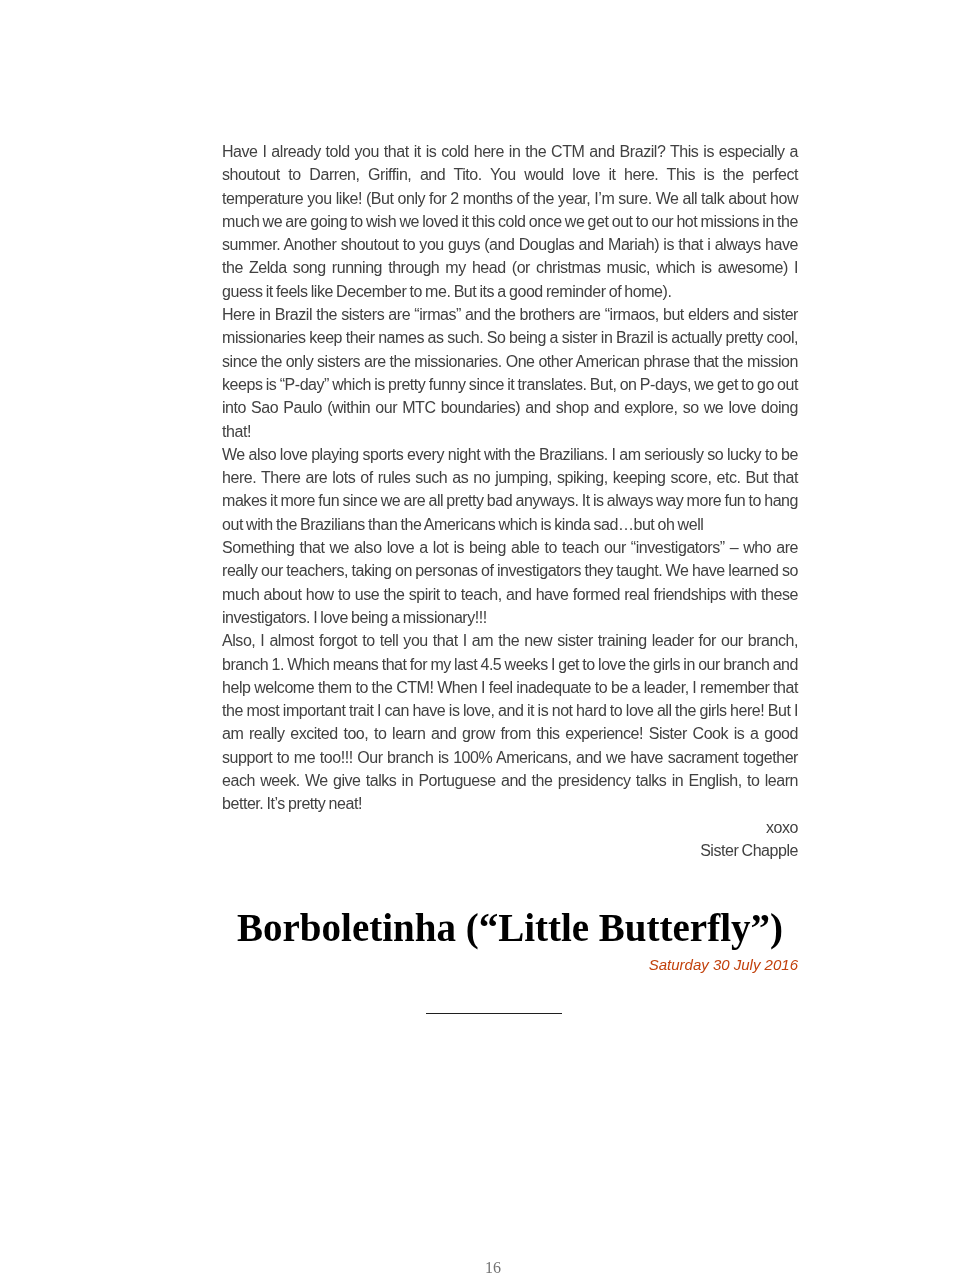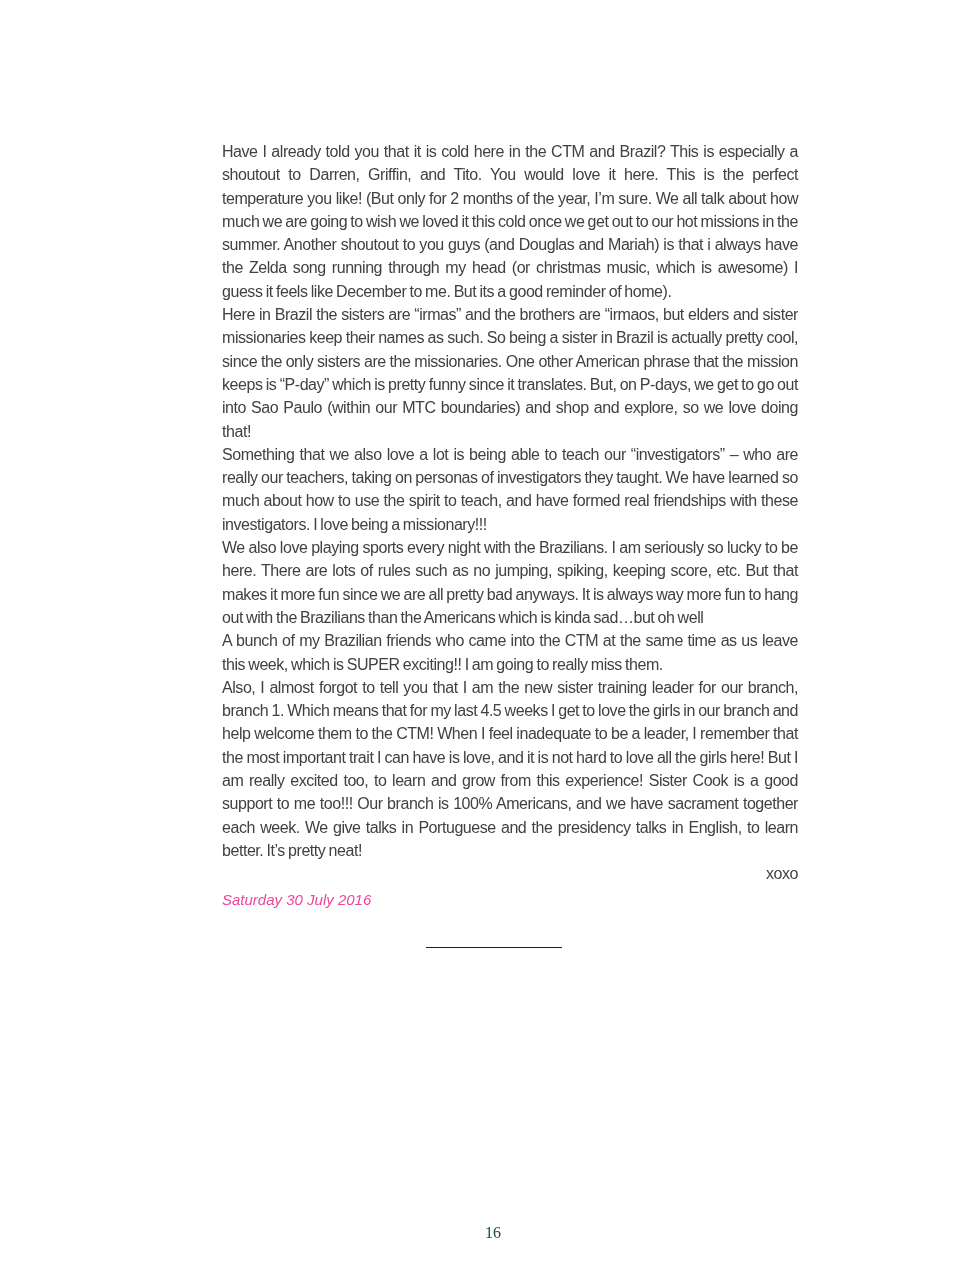--- a/index.html
+++ b/index.html
@@ -37,55 +37,56 @@
     letter-spacing: 0;
     word-spacing: 0;
     color: #000000;
     text-align: center;
   }
   .section-date {
     margin: 4px 0 0 0;
     font-size: 15px;
     line-height: 1.3;
     font-style: italic;
-    color: #ec4899;
-    text-align: left;
+    color: #c2410c;
+    text-align: right;
     letter-spacing: 0;
   }
   .divider {
     border: none;
     border-top: 1.5px solid #1f1f1f;
     width: 136px;
     margin: 38px auto 4px auto;
   }
   .page-number {
     position: absolute;
-    top: 1224px;
+    top: 1259px;
     left: 0;
     width: 100%;
     text-align: center;
     font-family: "Liberation Serif", serif;
     font-size: 16px;
-    color: #14532d;
+    color: #737373;
   }
 </style>
 </head>
 <body>
 
 <div class="page">
   <div class="content">
 
     <p>Have I already told you that it is cold here in the CTM and Brazil? This is especially a shoutout to Darren, Griffin, and Tito. You would love it here. This is the perfect temperature you like! (But only for 2 months of the year, I’m sure. We all talk about how much we are going to wish we loved it this cold once we get out to our hot missions in the summer. Another shoutout to you guys (and Douglas and Mariah) is that i always have the Zelda song running through my head (or christmas music, which is awesome) I guess it feels like December to me. But its a good reminder of home).</p>
     <p>Here in Brazil the sisters are “irmas” and the brothers are “irmaos, but elders and sister missionaries keep their names as such. So being a sister in Brazil is actually pretty cool, since the only sisters are the missionaries. One other American phrase that the mission keeps is “P-day” which is pretty funny since it translates. But, on P-days, we get to go out into Sao Paulo (within our MTC boundaries) and shop and explore, so we love doing that!</p>
+    <p>We also love playing sports every night with the Brazilians. I am seriously so lucky to be here. There are lots of rules such as no jumping, spiking, keeping score, etc. But that makes it more fun since we are all pretty bad anyways. It is always way more fun to hang out with the Brazilians than the Americans which is kinda sad…but oh well</p>
     <p>Something that we also love a lot is being able to teach our “investigators” – who are really our teachers, taking on personas of investigators they taught. We have learned so much about how to use the spirit to teach, and have formed real friendships with these investigators. I love being a missionary!!!</p>
-    <p>We also love playing sports every night with the Brazilians. I am seriously so lucky to be here. There are lots of rules such as no jumping, spiking, keeping score, etc. But that makes it more fun since we are all pretty bad anyways. It is always way more fun to hang out with the Brazilians than the Americans which is kinda sad…but oh well</p>
-    <p>A bunch of my Brazilian friends who came into the CTM at the same time as us leave this week, which is SUPER exciting!! I am going to really miss them.</p>
     <p>Also, I almost forgot to tell you that I am the new sister training leader for our branch, branch 1. Which means that for my last 4.5 weeks I get to love the girls in our branch and help welcome them to the CTM! When I feel inadequate to be a leader, I remember that the most important trait I can have is love, and it is not hard to love all the girls here! But I am really excited too, to learn and grow from this experience! Sister Cook is a good support to me too!!! Our branch is 100% Americans, and we have sacrament together each week. We give talks in Portuguese and the presidency talks in English, to learn better. It’s pretty neat!</p>
     <p class="noline">xoxo</p>
+    <p class="noline">Sister Chapple</p>
 
+    <h1 class="section-title">Borboletinha (“Little Butterfly”)</h1>
     <div class="section-date">Saturday 30 July 2016</div>
 
     <hr class="divider">
 
 
   </div>
 
   <div class="page-number">16</div>
 </div>
 

